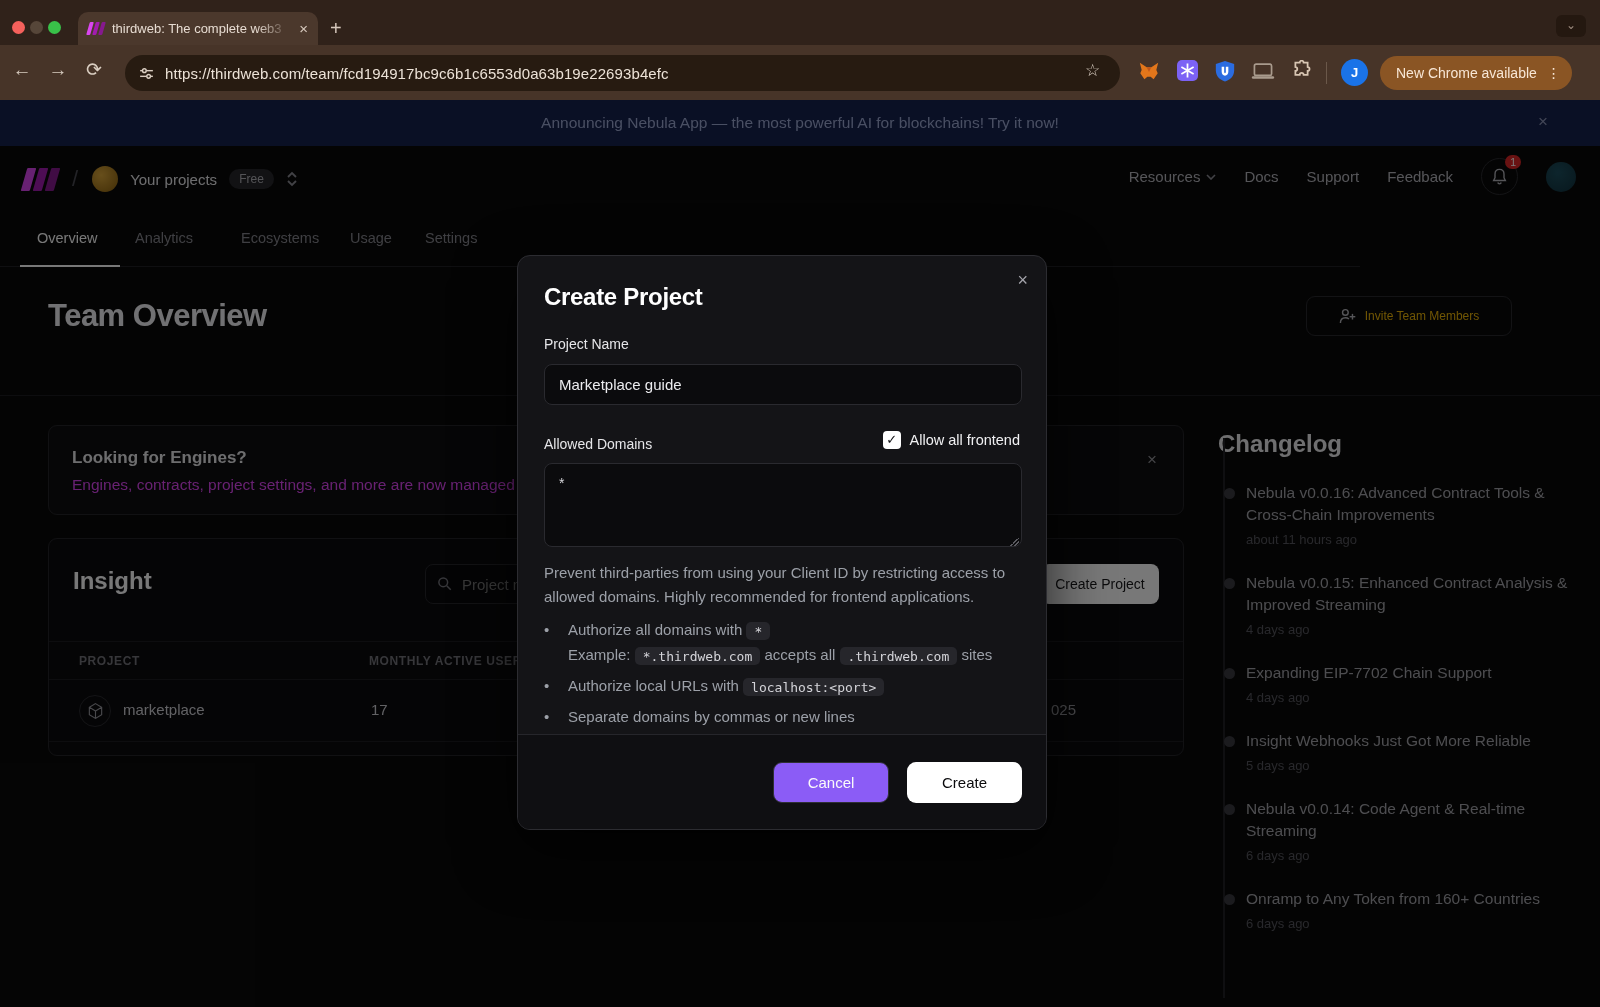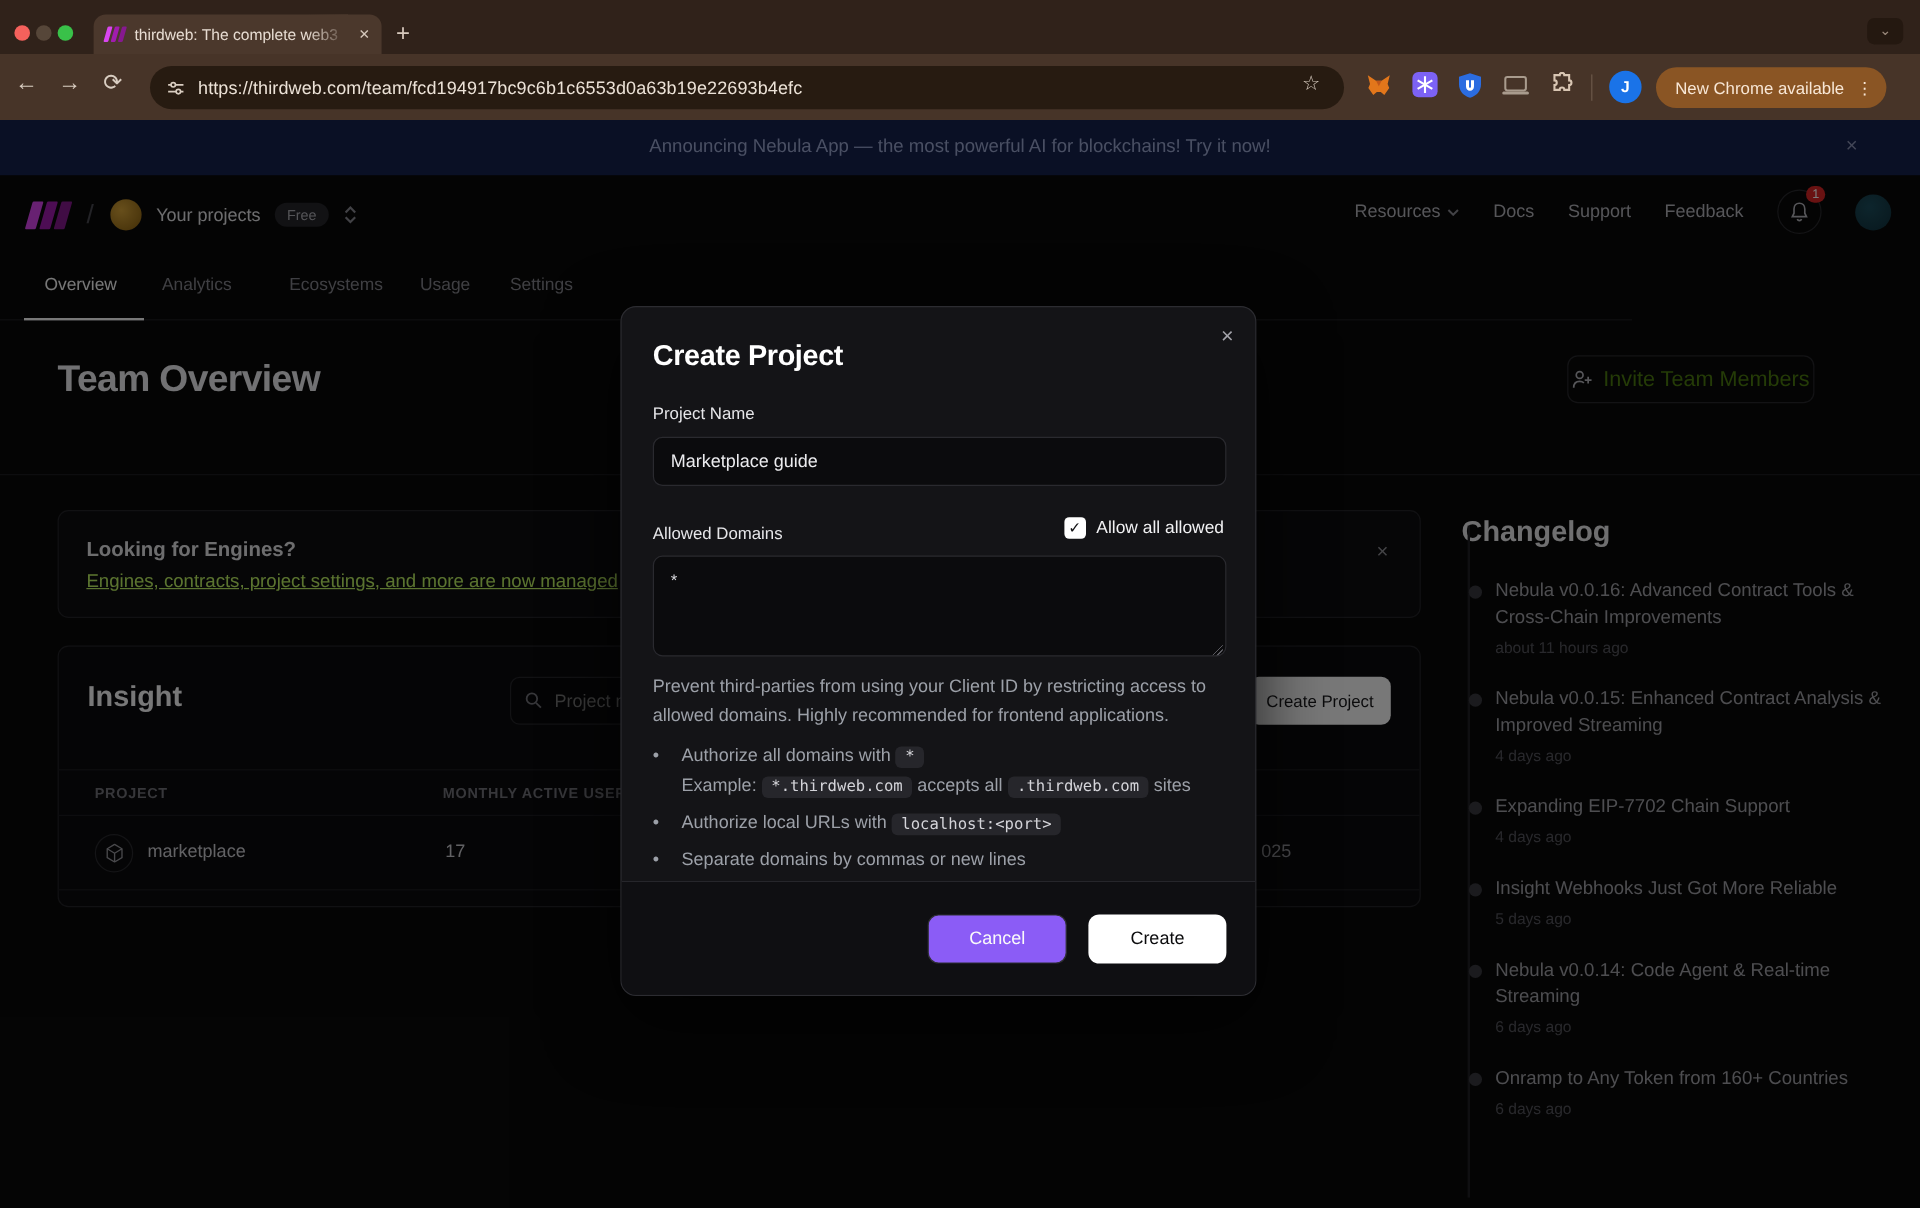--- a/index.html
+++ b/index.html
@@ -48,26 +48,26 @@
   #bell-wrap { position:relative; width:37px; height:37px; border:1px solid #2a2a2e; border-radius:50%; display:flex; align-items:center; justify-content:center; }
   #bell-badge { position:absolute; top:-4px; right:-4px; background:#dc2626; color:#fff; font-size:10.5px; border-radius:8px; padding:1px 5px; }
   #user-avatar { width:30px; height:30px; border-radius:50%; background:radial-gradient(circle at 40% 35%, #1d4e5e, #10323d); }
 
   #tabnav { left:0; top:112px; width:1360px; height:55px; border-bottom:1px solid #202024; }
   .tabnav-item { position:absolute; top:18px; font-size:14.5px; color:#85858c; }
   .tabnav-item.active { color:#fafafa; }
   #tabnav-underline { position:absolute; left:20px; top:53px; width:100px; height:2px; background:#fafafa; }
 
   #page-title { left:48px; top:198px; font-size:31px; font-weight:700; color:#ededf0; letter-spacing:-0.5px; }
-  #invite-btn { left:1306px; top:196px; width:206px; height:40px; border:1px solid #28282c; border-radius:9px; display:flex; align-items:center; justify-content:center; gap:9px; color:#4d7c0f; font-size:18px; }
+  #invite-btn { left:1306px; top:196px; width:206px; height:40px; border:1px solid #28282c; border-radius:9px; display:flex; align-items:center; justify-content:center; gap:9px; color:#eab308; font-size:12px; }
   #hdr-sep { left:0; top:295px; width:1600px; height:1px; background:#1c1c20; }
 
   #engines-card { left:48px; top:325px; width:1136px; height:90px; border:1px solid #242428; border-radius:9px; background:#0d0d0f; }
   #engines-title { position:absolute; left:23px; top:22px; color:#e4e4e7; font-size:17px; font-weight:700; }
-  #engines-desc { position:absolute; left:23px; top:50px; color:#bef264; font-size:15.5px;text-decoration:underline; }
+  #engines-desc { position:absolute; left:23px; top:50px; color:#d946ef; font-size:15.5px; }
   #engines-close { position:absolute; right:26px; top:24px; color:#8e8e94; font-size:17px; }
 
   #projects-card { left:48px; top:438px; width:1136px; height:218px; border:1px solid #242428; border-radius:9px; background:#0c0c0e; }
   #projects-title { position:absolute; left:24px; top:28px; color:#fafafa; font-size:24px; font-weight:700; }
   #project-search { position:absolute; left:376px; top:25px; width:250px; height:40px; background:#09090b; border:1px solid #26262a; border-radius:8px; color:#73737a; font-size:15px; padding:0 12px 0 36px; font-family:"Liberation Sans",sans-serif; }
   #search-ic { position:absolute; left:388px; top:37px; }
   #create-project-bg { position:absolute; left:992px; top:25px; width:118px; height:40px; background:#fafafa; border-radius:8px; color:#18181b; font-size:14px; display:flex; align-items:center; justify-content:center; font-weight:500; }
   #tbl-head { position:absolute; left:0px; top:102px; width:1134px; height:39px; border-top:1px solid #1d1d21; border-bottom:1px solid #1d1d21; }
   .th { position:absolute; top:12px; color:#73737a; font-size:12px; letter-spacing:0.6px; font-weight:700; }
   #tbl-row { position:absolute; left:0px; top:141px; width:1134px; height:62px; border-bottom:1px solid #1d1d21; }
@@ -316,21 +316,21 @@
   <div class="abs" id="modal">
     <div id="modal-close">×</div>
     <div id="modal-title">Create Project</div>
 
     <div id="lbl-name">Project Name</div>
     <input id="inp-name" value="Marketplace guide" style="">
 
     <div id="lbl-domains">Allowed Domains</div>
     <div id="allow-row">
       <span id="chk">✓</span>
-      <span id="allow-label">Allow all allowed</span>
+      <span id="allow-label">Allow all frontend</span>
     </div>
     <textarea id="txt-domains" style="">*</textarea>
     <div id="resize-handle"></div>
 
     <div id="modal-desc">Prevent third-parties from using your Client ID by restricting access to allowed domains. Highly recommended for frontend applications.</div>
 
     <div id="bullets">
       <div class="b-row">
         <span class="b-dot">•</span>
         <span>

